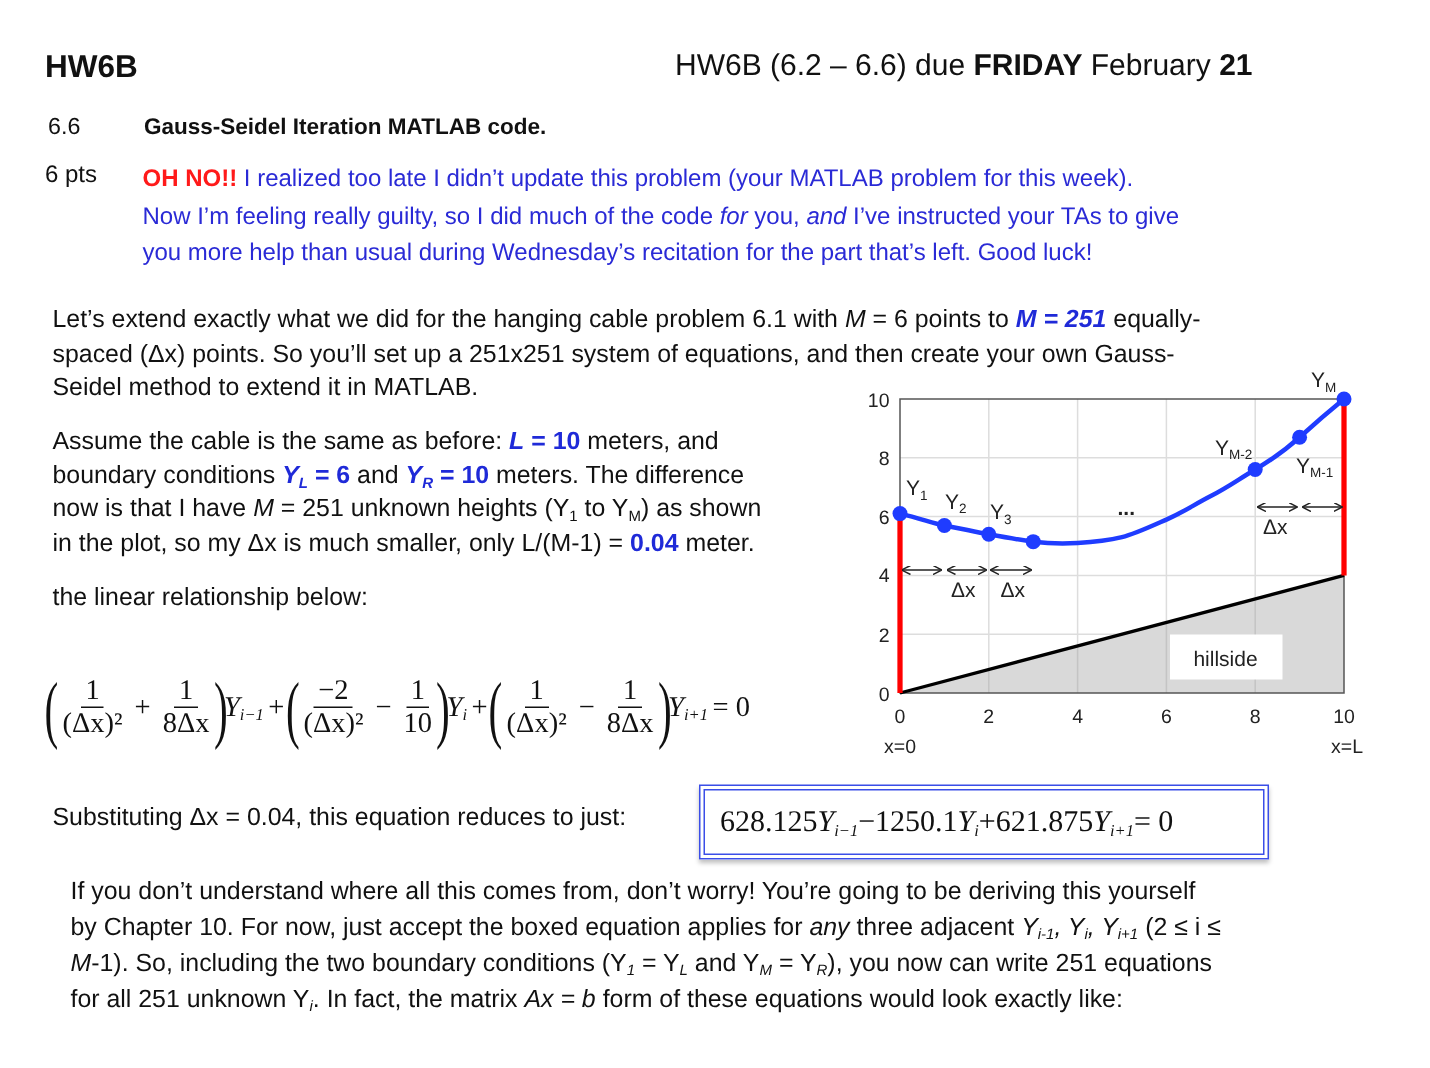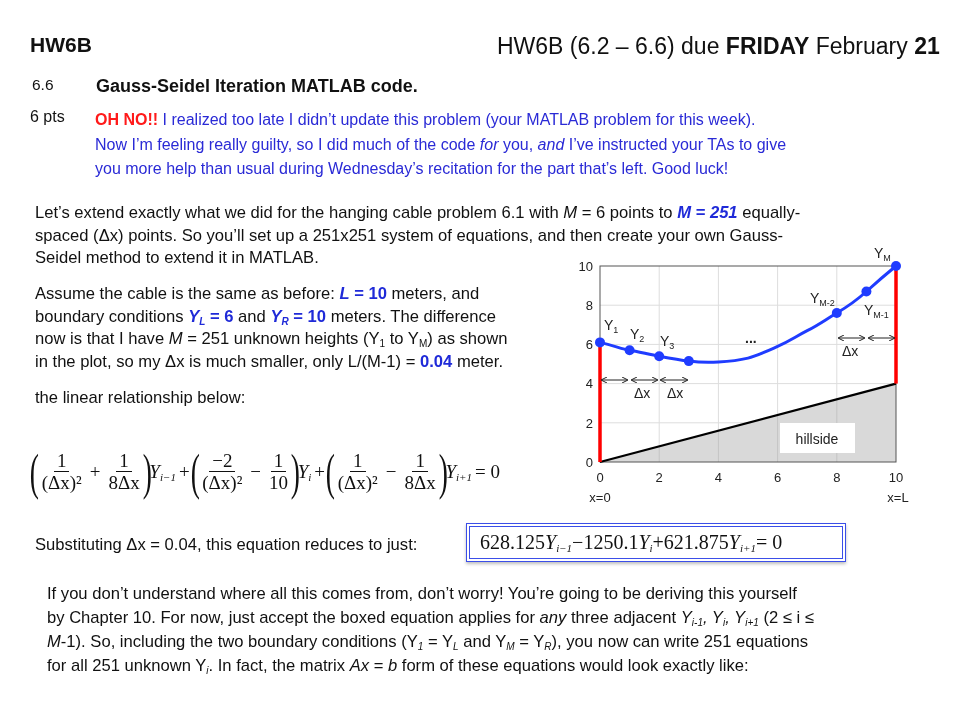--- a/index.html
+++ b/index.html
@@ -1,43 +1,43 @@
 <!DOCTYPE html>
 <html><head>
 <meta charset="utf-8">
 <style>
   html, body { margin:0; padding:0; background:#ffffff; }
   body { width:953px; height:712px; position:relative; overflow:hidden;
          font-family:"Liberation Sans", sans-serif; color:#111; }
   .abs { position:absolute; white-space:nowrap; }
   .hdr-left { left:30px; top:33px; font-size:21px; font-weight:bold; }
-  .hdr-right { left:450px; top:33px; font-size:23px;margin-left:47px; }
+  .hdr-right { left:450px; top:33px; font-size:20px; }
   .hdr-right b { font-weight:bold; }
   .sec-num { left:32px; top:76px; font-size:15.5px; font-weight:normal; }
-  .sec-title { left:96px; top:76px; font-size:18px; font-weight:bold; }
+  .sec-title { left:96px; top:76px; font-size:15px; font-weight:bold; }
   .pts { left:30px; top:108px; font-size:16px; }
   .blue-block { left:95px; top:108px; font-size:16px; color:#2a2ad6; line-height:24.5px; }
   .blue-block .red { color:#ff1a1a; font-weight:bold; }
   .para { font-size:16.6px; line-height:22.5px; }
   .p1 { left:35px; top:202px; }
   .p2 { left:35px; top:283px; }
   .p3 { left:35px; top:387px; }
   .hl { color:#1f2ad8; font-weight:bold; font-style:italic; }
   .hlb { color:#1f2ad8; font-weight:bold; }
   sub { font-size:10px; vertical-align:-3px; line-height:0; }
   .eq { left:32px; top:447px; font-family:"Liberation Serif", serif; font-size:19px; display:flex; align-items:center; }
   .paren { font-size:50px; font-weight:100; line-height:1; transform:scaleX(0.55); display:inline-block; margin:0 -6px; }
   .frac { display:inline-flex; flex-direction:column; align-items:center; margin:0 2px; }
   .frac .num { border-bottom:1px solid #111; padding:0 3px; line-height:20px; }
   .frac .den { line-height:22px; padding:0 3px; }
   .op { margin:0 3px; }
   .yv { font-style:italic; }
   .yv sub { font-style:italic; font-size:11px;text-align:right; }
   .sub-line { left:35px; top:535px; font-size:16.6px; }
-  .boxed { left:466px; top:523px; width:380px; height:39px; border:4px double #3b4ee8;
+  .boxed { left:466px; top:523px; width:380px; height:50px; border:4px double #3b4ee8;
            box-sizing:border-box; font-family:"Liberation Serif", serif; font-size:20px;
            display:flex; align-items:center; padding-left:10px;
            box-shadow:0 2px 3px rgba(0,0,0,0.25); }
   .p4 { left:47px; top:582px; font-size:16.6px; line-height:24px; }
   .chart { position:absolute; left:560px; top:240px; }
   .chart text { font-family:"Liberation Sans", sans-serif; }
 </style>
 </head>
 <body>
 

